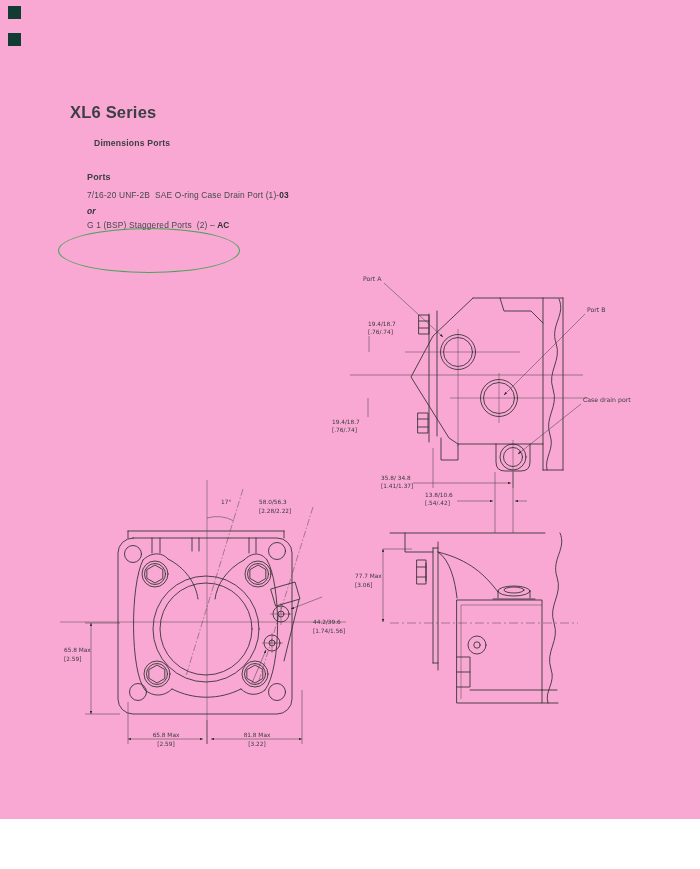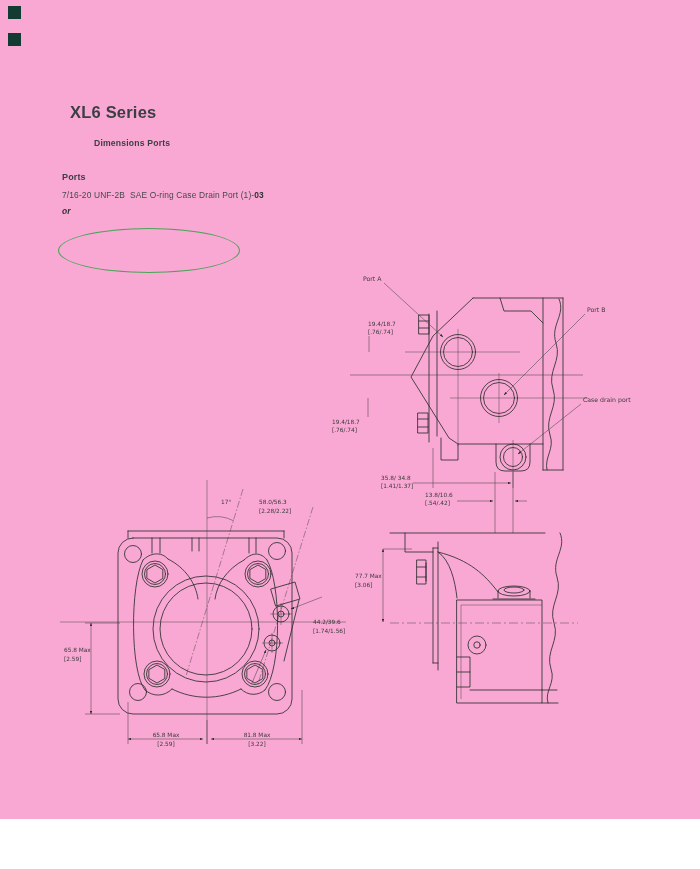--- a/index.html
+++ b/index.html
@@ -1,21 +1,21 @@
 <!DOCTYPE html>
 <html><head>
 <meta charset="utf-8">
 <style>
   html,body{margin:0;padding:0;background:#ffffff;}
   #page{position:relative;width:700px;height:819px;background:#f9a8d4;overflow:hidden;
         font-family:"Liberation Sans","DejaVu Sans",sans-serif;color:#46484c;}
   .abs{position:absolute;}
   .title{left:70px;top:103px;font-size:16.5px;font-weight:600;color:#3b3e43;letter-spacing:.2px;}
   .subtitle{left:70px;top:138px;font-size:8.6px;font-weight:700;color:#3b3e43;letter-spacing:.2px;padding-left:24px;}
-  .ports-block{left:62px;top:172px;font-size:8.4px;letter-spacing:.15px;}
+  .ports-block{left:87px;top:172px;font-size:8.4px;letter-spacing:.15px;}
   .ports-heading{font-weight:700;font-size:9px;color:#3b3e43;margin:0 0 6px 0;}
   .pline{height:15.5px;line-height:15.5px;white-space:pre;color:#46484c;}
   .pline b{color:#2f3135;}
   .orline{height:14px;line-height:14px;font-weight:700;color:#2f3135;font-style:italic;}
   .hl-ellipse{left:58px;top:228px;width:180px;height:43px;border:1.6px solid #4aa457;
               border-radius:50%;pointer-events:none;}
   .corner-mark{left:8px;width:13px;height:13px;background:#123b34;}
   .footer-bar{left:0;top:845px;width:700px;height:17px;
               background:linear-gradient(180deg,#2f7b6e 0%,#1e5b50 85%);}
   svg .ln{stroke:#2e2e2e;stroke-width:.85;fill:none;stroke-linecap:round;stroke-linejoin:round;}
@@ -32,20 +32,21 @@
   <div class="abs corner-mark" style="top:6px"></div>
   <div class="abs corner-mark" style="top:33px"></div>
 
   <div class="abs title">XL6 Series</div>
   <div class="abs subtitle">Dimensions Ports</div>
 
   <div class="abs ports-block">
     <div class="ports-heading">Ports</div>
     <div class="pline"><span>7/16-20 UNF-2B  SAE O-ring Case Drain Port (1)-</span><b>03</b></div>
     <div class="orline">or</div>
+    <div class="pline"><span>G 1 (BSP) Staggered Ports  (2) – </span><b>AC</b></div>
   </div>
 
   <div class="abs hl-ellipse"></div>
 
   <svg class="abs" style="left:0;top:250px" width="700" height="540" viewBox="0 250 700 540">
     <defs>
       <marker id="ar" viewBox="0 0 6 4" refX="5.5" refY="2" markerWidth="7" markerHeight="5" orient="auto-start-reverse">
         <path d="M0,0L6,2L0,4z" fill="#2b2b2b"></path>
       </marker>
     </defs>

